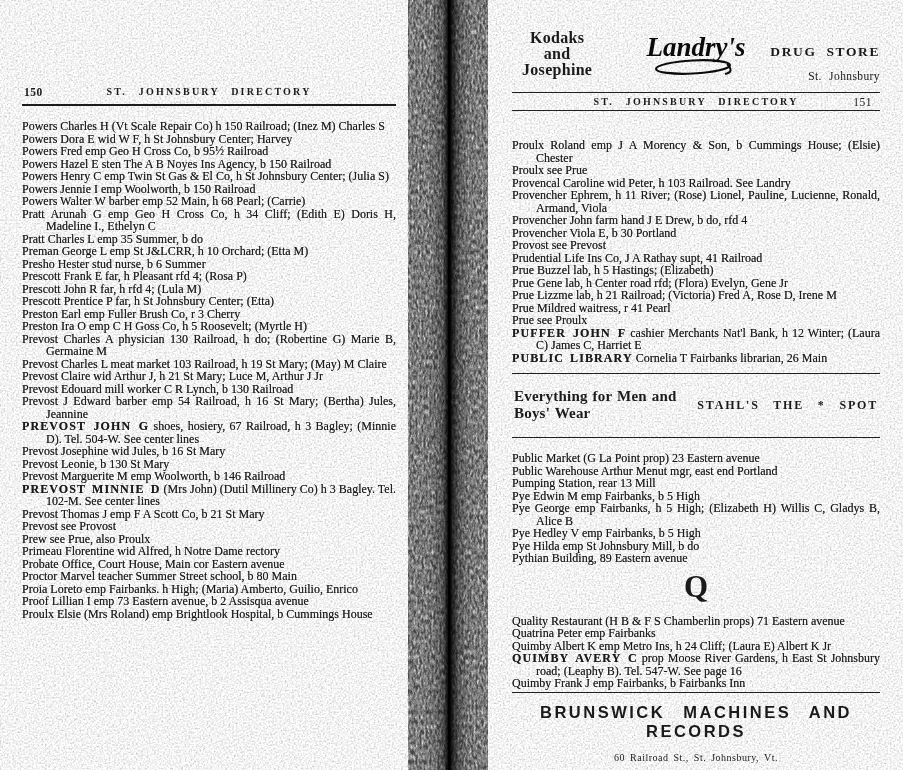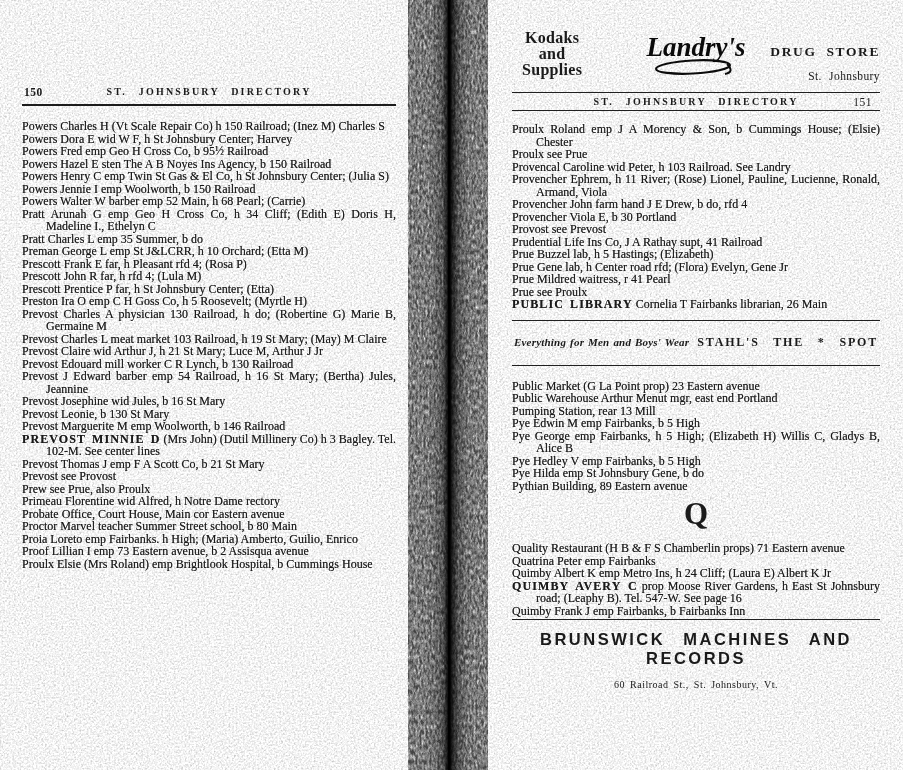--- a/index.html
+++ b/index.html
@@ -49,27 +49,27 @@
   .kodaks{position:absolute;left:10px;top:16px;text-align:center;font-weight:bold;
           font-size:16px;line-height:16px;letter-spacing:0.3px;}
   .landrys{position:absolute;left:50%;top:6px;transform:translateX(-50%);width:150px;height:66px;}
   .drug{position:absolute;right:0;top:18px;text-align:right;margin-top:12px;}
   .drug-l1{font-weight:bold;font-size:13.5px;letter-spacing:1.6px;word-spacing:5px;}
   .drug-l2{font-size:11.5px;margin-top:10px;word-spacing:4px;letter-spacing:0.4px;}
   .hdr-right{position:relative;border-top:1.6px solid #222;border-bottom:1.6px solid #222;
              height:17px;margin-top:2px;}
   .hdr-right .pg-title{top:3px;}
   .hdr-right .pg-num{position:absolute;right:8px;top:3px;font-weight:normal;font-size:11.5px;}
-  .entries-a{margin-top:12px;}
+  .entries-a{margin-top:28px;}
   .stahl{
     border-top:1.6px solid #222;border-bottom:1.6px solid #222;
     display:flex;justify-content:space-between;align-items:center;
     padding:14px 2px 15px;margin-top:9px;
   }
-  .stahl-left{font-weight:bold;font-size:11px;letter-spacing:0.2px;word-spacing:1px;font-style:italic;}
+  .stahl-left{font-weight:bold;font-size:15px;letter-spacing:0.2px;word-spacing:1px;}
   .stahl-right{font-weight:bold;font-size:12px;letter-spacing:1.8px;word-spacing:9px;white-space:nowrap;}
   .entries-b{margin-top:14px;}
   .q-head{text-align:center;font-size:31px;font-weight:bold;line-height:32px;margin-top:6px;}
   .entries-q{margin-top:12px;}
   .rule-bottom{border-top:1.6px solid #222;margin-top:2px;}
   .brunswick{text-align:center;}
   .bw1{font-family:"Liberation Sans", sans-serif;font-weight:bold;font-size:16.5px;
        letter-spacing:2.5px;word-spacing:11px;margin-top:10px;}
   .bw2{font-weight:bold;font-size:13.5px;margin-top:6px;letter-spacing:0.6px;word-spacing:3px;}
   .bw3{font-size:10px;margin-top:11px;letter-spacing:0.5px;word-spacing:2px;}
@@ -91,29 +91,32 @@
       <p class="entry">Powers Charles H (Vt Scale Repair Co) h 150 Railroad; (Inez M) Charles S</p>
       <p class="entry">Powers Dora E wid W F, h St Johnsbury Center; Harvey</p>
       <p class="entry">Powers Fred emp Geo H Cross Co, b 95½ Railroad</p>
       <p class="entry">Powers Hazel E sten The A B Noyes Ins Agency, b 150 Railroad</p>
       <p class="entry">Powers Henry C emp Twin St Gas &amp; El Co, h St Johnsbury Center; (Julia S)</p>
       <p class="entry">Powers Jennie I emp Woolworth, b 150 Railroad</p>
       <p class="entry">Powers Walter W barber emp 52 Main, h 68 Pearl; (Carrie)</p>
       <p class="entry">Pratt Arunah G emp Geo H Cross Co, h 34 Cliff; (Edith E) Doris H, Madeline I., Ethelyn C</p>
       <p class="entry">Pratt Charles L emp 35 Summer, b do</p>
       <p class="entry">Preman George L emp St J&amp;LCRR, h 10 Orchard; (Etta M)</p>
+      <p class="entry">Presho Hester stud nurse, b 6 Summer</p>
       <p class="entry">Prescott Frank E far, h Pleasant rfd 4; (Rosa P)</p>
       <p class="entry">Prescott John R far, h rfd 4; (Lula M)</p>
       <p class="entry">Prescott Prentice P far, h St Johnsbury Center; (Etta)</p>
+      <p class="entry">Preston Earl emp Fuller Brush Co, r 3 Cherry</p>
       <p class="entry">Preston Ira O emp C H Goss Co, h 5 Roosevelt; (Myrtle H)</p>
       <p class="entry">Prevost Charles A physician 130 Railroad, h do; (Robertine G) Marie B, Germaine M</p>
       <p class="entry">Prevost Charles L  meat market 103 Railroad,  h 19 St Mary; (May) M Claire</p>
       <p class="entry">Prevost Claire wid Arthur J, h 21 St Mary; Luce M, Arthur J Jr</p>
       <p class="entry">Prevost Edouard mill worker C R Lynch, b 130 Railroad</p>
       <p class="entry">Prevost J Edward barber emp 54 Railroad, h 16 St Mary; (Bertha) Jules, Jeannine</p>
+      <p class="entry"><span class="lead">PREVOST JOHN G</span> shoes, hosiery, 67 Railroad, h 3 Bagley; (Minnie D).  Tel. 504-W.  See center lines</p>
       <p class="entry">Prevost Josephine wid Jules, b 16 St Mary</p>
       <p class="entry">Prevost Leonie, b 130 St Mary</p>
       <p class="entry">Prevost Marguerite M emp Woolworth, b 146 Railroad</p>
       <p class="entry"><span class="lead">PREVOST MINNIE D</span> (Mrs John) (Dutil Millinery Co) h 3 Bagley.  Tel. 102-M.  See center lines</p>
       <p class="entry">Prevost Thomas J emp F A Scott Co, b 21 St Mary</p>
       <p class="entry">Prevost see Provost</p>
       <p class="entry">Prew see Prue, also Proulx</p>
       <p class="entry">Primeau Florentine wid Alfred, h Notre Dame rectory</p>
       <p class="entry">Probate Office, Court House, Main cor Eastern avenue</p>
       <p class="entry">Proctor Marvel teacher Summer Street school, b 80 Main</p>
@@ -122,21 +125,21 @@
       <p class="entry">Proulx Elsie (Mrs Roland) emp Brightlook Hospital, b Cummings House</p>
     </div>
 </div>
 
 <div class="page-right">
 
   <div class="ad-top">
     <div class="kodaks">
       <div>Kodaks</div>
       <div>and</div>
-      <div>Supplies</div>
+      <div>Josephine</div>
     </div>
     <svg class="landrys" viewBox="0 0 150 66">
       <text x="75" y="36" text-anchor="middle" font-family="Liberation Serif, serif" font-size="27" font-style="italic" font-weight="bold" fill="#0c0c0c">Landry's</text>
       <ellipse cx="72" cy="47" rx="37" ry="6.5" fill="none" stroke="#0c0c0c" stroke-width="2.2" transform="rotate(-3 72 47)"></ellipse>
       <path d="M106 44 q 8 8 -2 10" fill="none" stroke="#0c0c0c" stroke-width="2"></path>
     </svg>
     <div class="drug">
       <div class="drug-l1">DRUG STORE</div>
       <div class="drug-l2">St. Johnsbury</div>
     </div>
@@ -151,38 +154,40 @@
       <p class="entry">Proulx Roland emp J A Morency &amp; Son, b Cummings House; (Elsie) Chester</p>
       <p class="entry">Proulx see Prue</p>
       <p class="entry">Provencal Caroline wid Peter, h 103 Railroad.  See Landry</p>
       <p class="entry">Provencher Ephrem, h 11 River; (Rose) Lionel, Pauline, Lucienne, Ronald, Armand, Viola</p>
       <p class="entry">Provencher John farm hand J E Drew, b do, rfd 4</p>
       <p class="entry">Provencher Viola E, b 30 Portland</p>
       <p class="entry">Provost see Prevost</p>
       <p class="entry">Prudential Life Ins Co, J A Rathay supt, 41 Railroad</p>
       <p class="entry">Prue Buzzel lab, h 5 Hastings; (Elizabeth)</p>
       <p class="entry">Prue Gene lab, h Center road rfd; (Flora) Evelyn, Gene Jr</p>
+      <p class="entry">Prue Lizzme lab, h 21 Railroad; (Victoria)  Fred A,  Rose D, Irene M</p>
       <p class="entry">Prue Mildred waitress, r 41 Pearl</p>
       <p class="entry">Prue see Proulx</p>
+      <p class="entry"><span class="lead">PUFFER JOHN F</span> cashier Merchants Nat'l Bank, h 12 Winter; (Laura C) James C, Harriet E</p>
       <p class="entry"><span class="lead">PUBLIC LIBRARY</span> Cornelia T Fairbanks librarian, 26 Main</p>
     </div>
 
   <div class="stahl">
     <span class="stahl-left">Everything for Men and Boys' Wear</span>
     <span class="stahl-right">STAHL'S THE * SPOT</span>
   </div>
 
   <div class="entries-b">
       <p class="entry">Public Market (G La Point prop) 23 Eastern avenue</p>
       <p class="entry">Public Warehouse Arthur Menut mgr, east end Portland</p>
       <p class="entry">Pumping Station, rear 13 Mill</p>
       <p class="entry">Pye Edwin M emp Fairbanks, b 5 High</p>
       <p class="entry">Pye George emp Fairbanks, h 5 High; (Elizabeth H) Willis C, Gladys B, Alice B</p>
       <p class="entry">Pye Hedley V emp Fairbanks, b 5 High</p>
-      <p class="entry">Pye Hilda emp St Johnsbury Gene, b do</p>
+      <p class="entry">Pye Hilda emp St Johnsbury Mill, b do</p>
       <p class="entry">Pythian Building, 89 Eastern avenue</p>
     </div>
 
   <div class="q-head">Q</div>
 
   <div class="entries-q">
       <p class="entry">Quality Restaurant (H B &amp; F S Chamberlin props) 71 Eastern avenue</p>
       <p class="entry">Quatrina Peter emp Fairbanks</p>
       <p class="entry">Quimby Albert K emp Metro Ins, h 24 Cliff; (Laura E) Albert K Jr</p>
       <p class="entry"><span class="lead">QUIMBY AVERY C</span> prop Moose River Gardens, h East St Johnsbury road; (Leaphy B).  Tel. 547-W.  See page 16</p>

